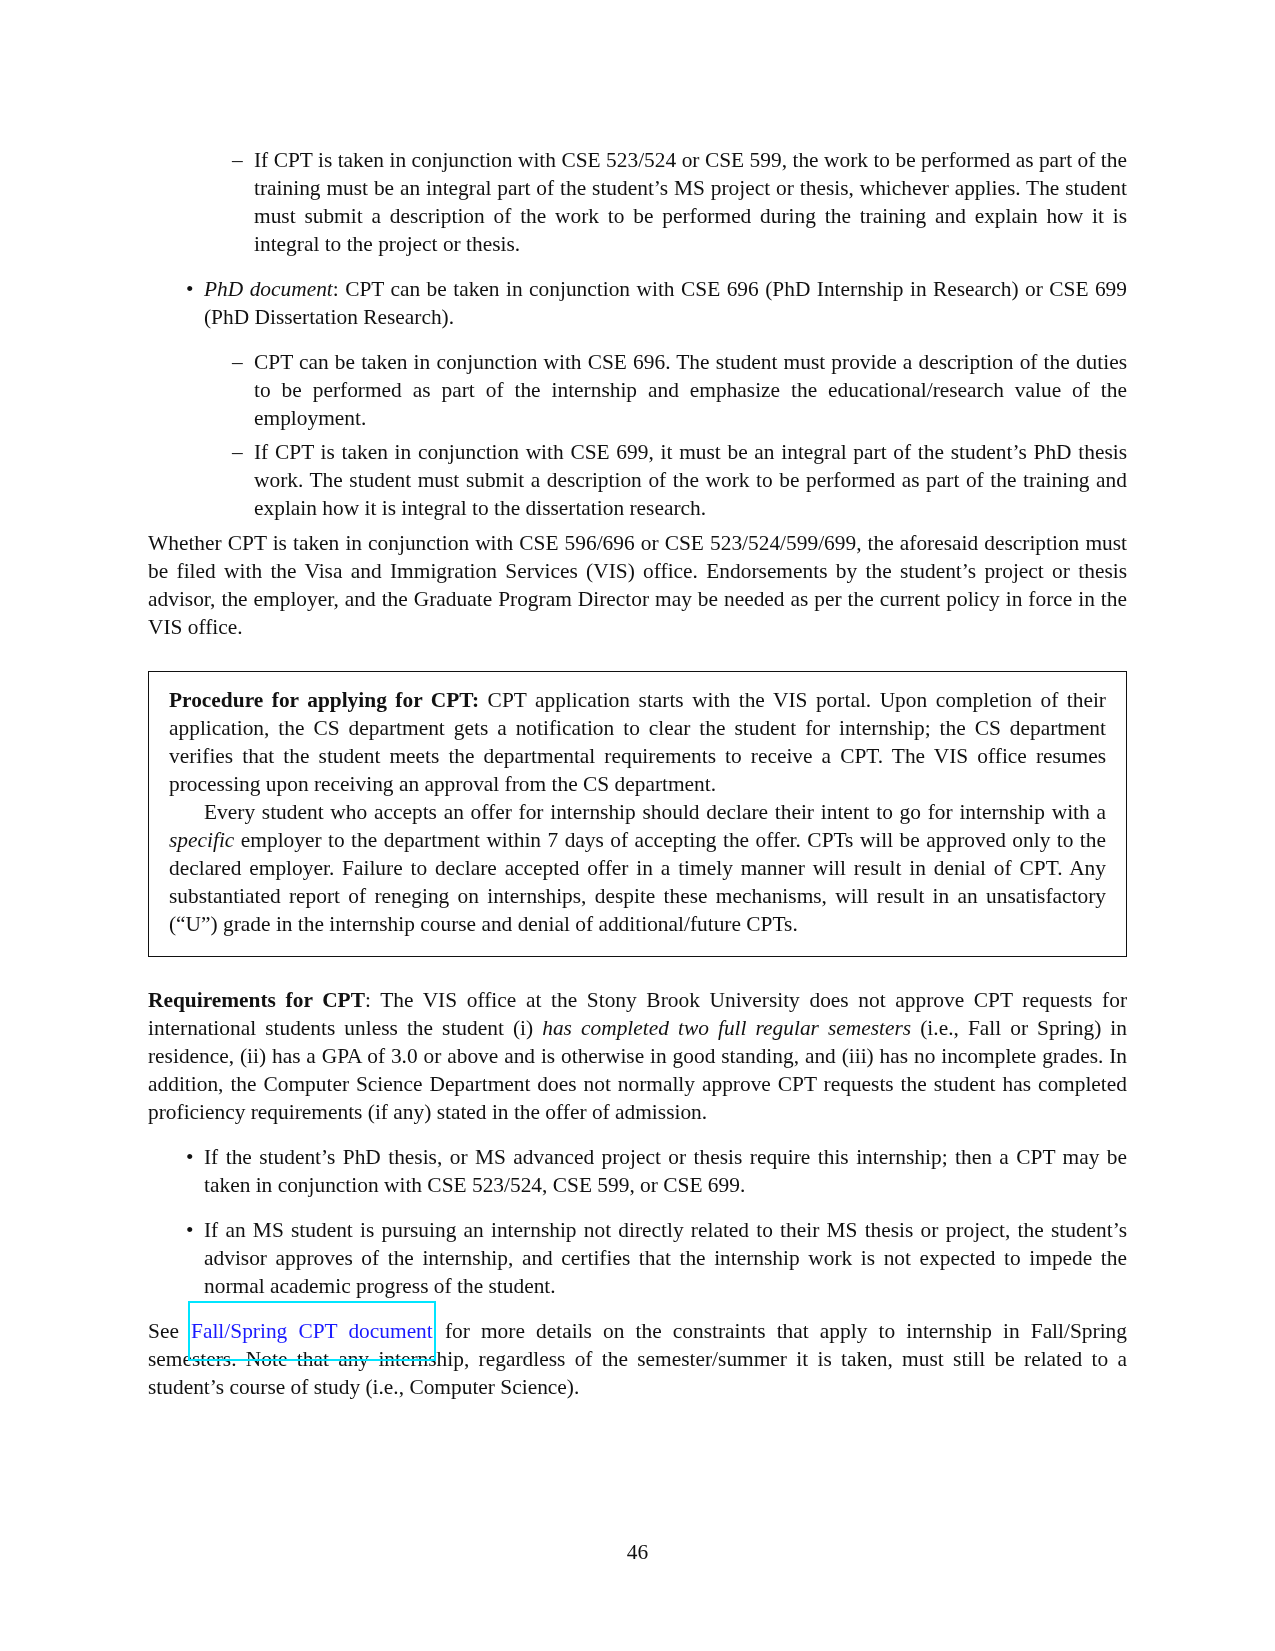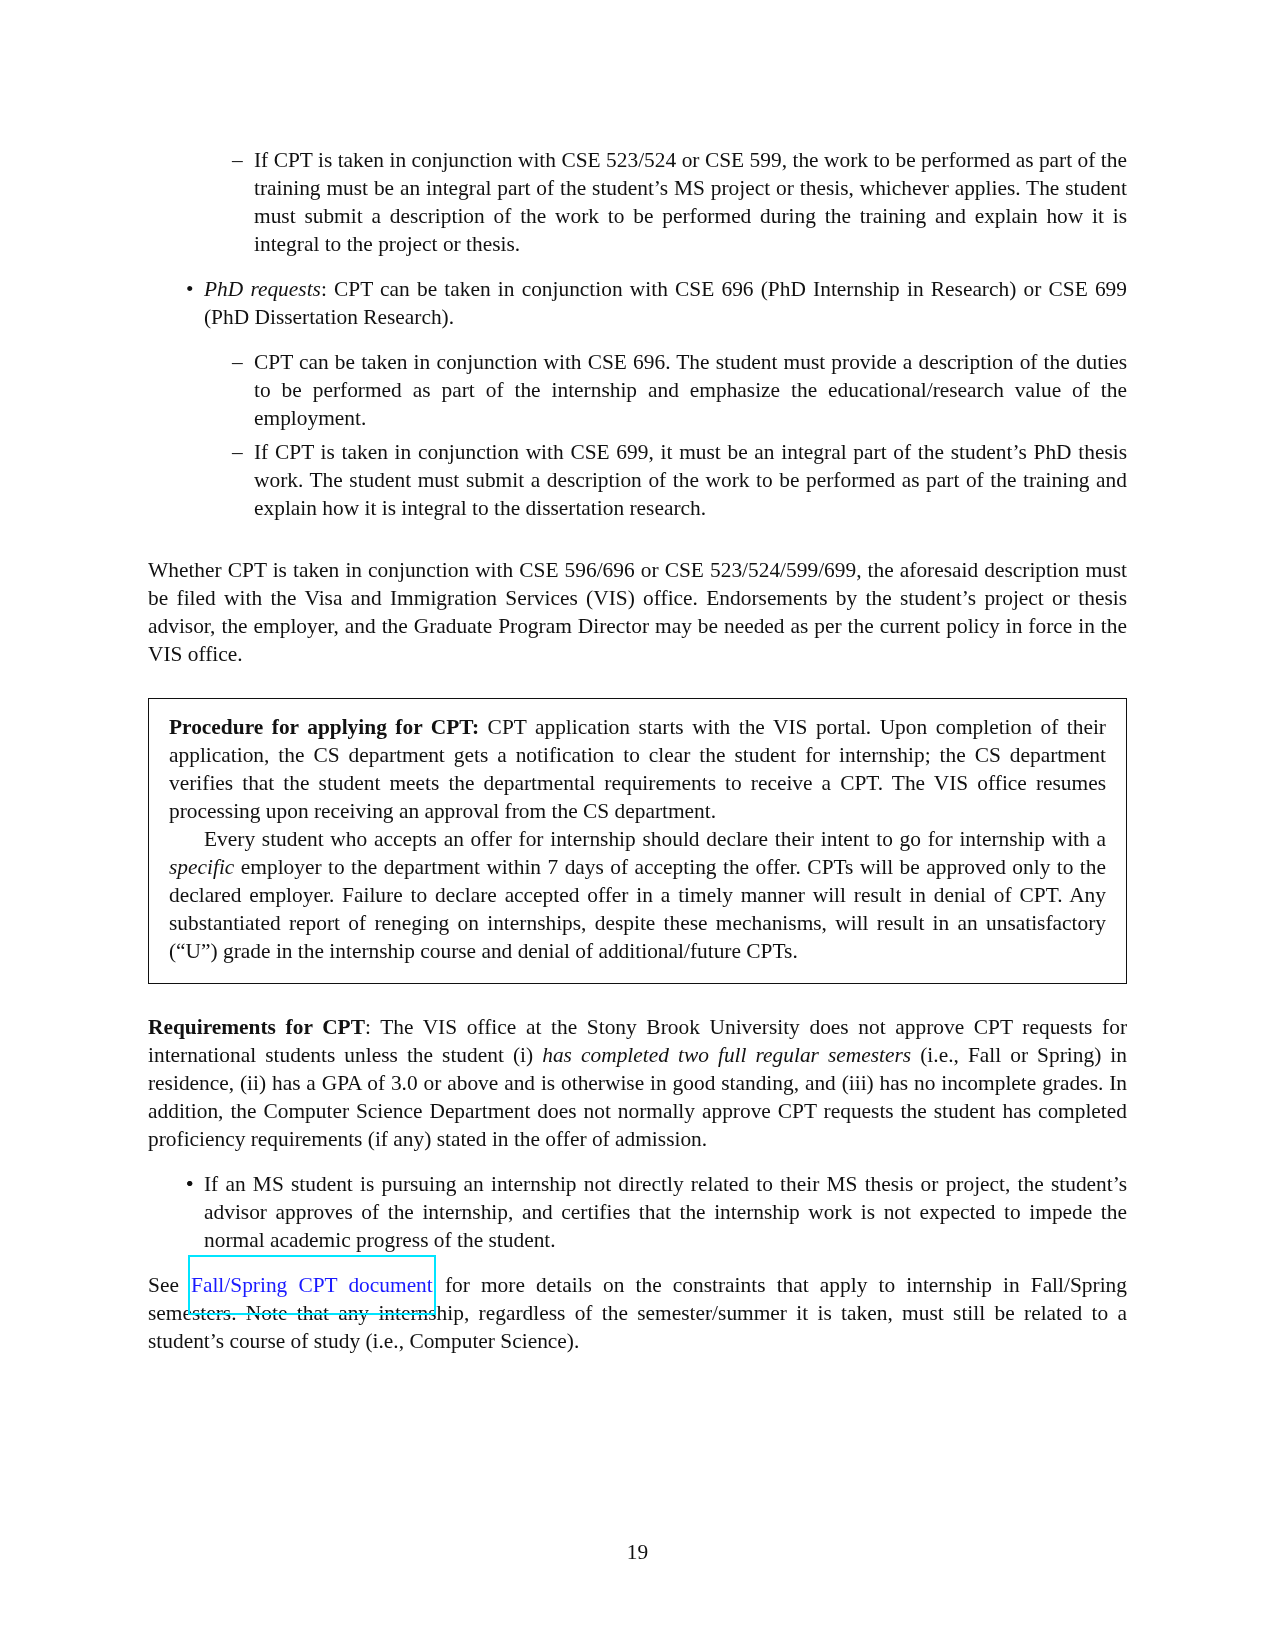--- a/index.html
+++ b/index.html
@@ -33,46 +33,47 @@
 
 <div class="page">
 
   <div class="dash-item">
     <span class="mark">–</span>
     <span>If CPT is taken in conjunction with CSE 523/524 or CSE 599, the work to be performed as part of the training must be an integral part of the student’s MS project or thesis, whichever applies. The student must submit a description of the work to be performed during the training and explain how it is integral to the project or thesis.</span>
   </div>
 
   <div class="bullet-item" style="margin-top:17px">
     <span class="mark">•</span>
-    <i>PhD requests</i><span>: CPT can be taken in conjunction with CSE 696 (PhD Internship in Research) or CSE 699 (PhD Dissertation Research).</span>
+    <i>PhD document</i><span>: CPT can be taken in conjunction with CSE 696 (PhD Internship in Research) or CSE 699 (PhD Dissertation Research).</span>
   </div>
 
   <div class="dash-item" style="margin-top:17px">
     <span class="mark">–</span>
     <span>CPT can be taken in conjunction with CSE 696.  The student must provide a description of the duties to be performed as part of the internship and emphasize the educational/research value of the employment.</span>
   </div>
 
   <div class="dash-item" style="margin-top:6px">
     <span class="mark">–</span>
     <span>If CPT is taken in conjunction with CSE 699, it must be an integral part of the student’s PhD thesis work.  The student must submit a description of the work to be performed as part of the training and explain how it is integral to the dissertation research.</span>
   </div>
 
-  <p style="margin-top:34px">Whether CPT is taken in conjunction with CSE 596/696 or CSE 523/524/599/699, the aforesaid description must be filed with the Visa and Immigration Services (VIS) office. Endorsements by the student’s project or thesis advisor, the employer, and the Graduate Program Director may be needed as per the current policy in force in the VIS office.</p>
+  <p style="margin-top:7px">Whether CPT is taken in conjunction with CSE 596/696 or CSE 523/524/599/699, the aforesaid description must be filed with the Visa and Immigration Services (VIS) office. Endorsements by the student’s project or thesis advisor, the employer, and the Graduate Program Director may be needed as per the current policy in force in the VIS office.</p>
 
   <div class="box">
     <p><b>Procedure for applying for CPT:</b><span> CPT application starts with the VIS portal. Upon completion of their application, the CS department gets a notification to clear the student for internship; the CS department verifies that the student meets the departmental requirements to receive a CPT. The VIS office resumes processing upon receiving an approval from the CS department.</span></p>
     <p class="indent"><span>Every student who accepts an offer for internship should declare their intent to go for internship with a </span><i>specific</i><span> employer to the department within 7 days of accepting the offer. CPTs will be approved only to the declared employer.  Failure to declare accepted offer in a timely manner will result in denial of CPT. Any substantiated report of reneging on internships, despite these mechanisms, will result in an unsatisfactory (“U”) grade in the internship course and denial of additional/future CPTs.</span></p>
   </div>
 
   <p style="margin-top:29px"><b>Requirements for CPT</b><span>: The VIS office at the Stony Brook University does not approve CPT requests for international students unless the student (i) </span><i>has completed two full regular semesters</i><span> (i.e., Fall or Spring) in residence, (ii) has a GPA of 3.0 or above and is otherwise in good standing, and (iii) has no incomplete grades. In addition, the Computer Science Department does not normally approve CPT requests the student has completed proficiency requirements (if any) stated in the offer of admission.</span></p>
 
   <div class="bullet-item" style="margin-top:17px">
     <span class="mark">•</span>
+    <span>If the student’s PhD thesis, or MS advanced project or thesis require this internship; then a CPT may be taken in conjunction with CSE 523/524, CSE 599, or CSE 699.</span>
   </div>
   <div class="bullet-item" style="margin-top:17px">
     <span class="mark">•</span>
     <span>If an MS student is pursuing an internship not directly related to their MS thesis or project, the student’s advisor approves of the internship, and certifies that the internship work is not expected to impede the normal academic progress of the student.</span>
   </div>
 
   <p style="margin-top:17px"><span>See </span><a class="link" href="#">Fall/Spring CPT document</a><span> for more details on the constraints that apply to internship in Fall/Spring semesters.  Note that any internship, regardless of the semester/summer it is taken, must still be related to a student’s course of study (i.e., Computer Science).</span></p>
 </div>
 
-<div class="pagenum">19</div>
+<div class="pagenum">46</div>
 
 </body></html>

